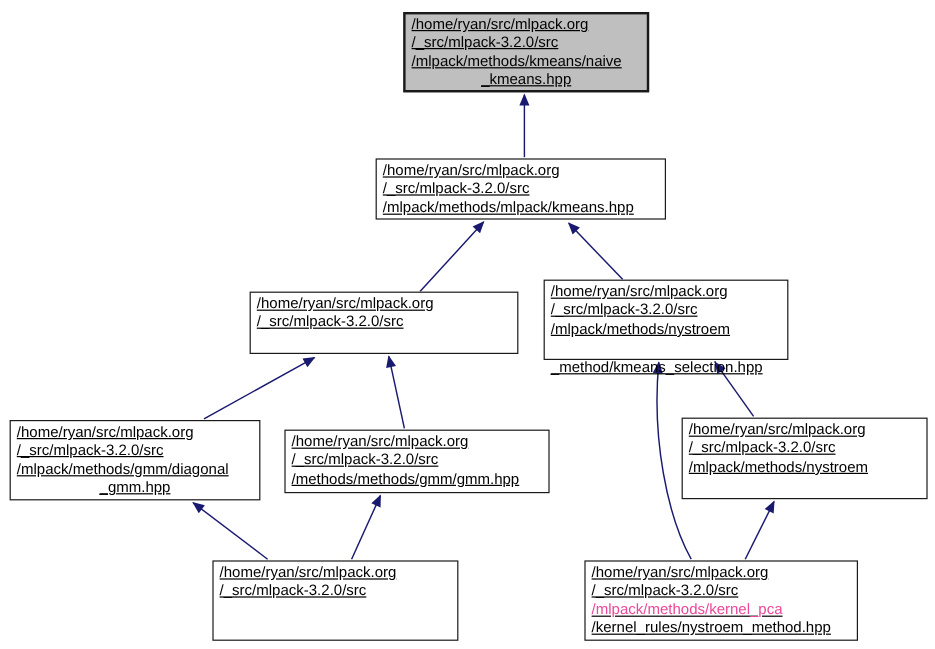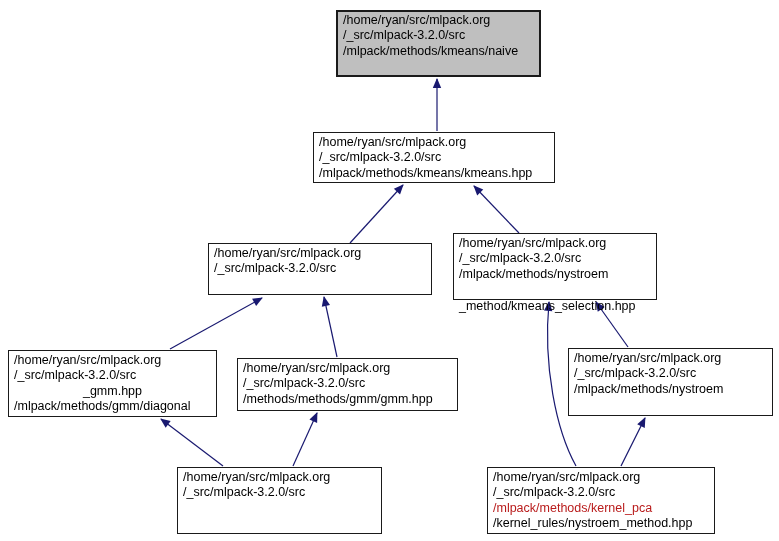--- a/index.html
+++ b/index.html
@@ -27,20 +27,21 @@
     position: absolute;
     box-sizing: border-box;
     background: #ffffff;
     border: 1px solid #1a1a1a;
     color: #000000;
     font-size: 12.5px;
     line-height: 15.4px;
     padding-top: 2px;
     white-space: nowrap;
     cursor: pointer;
+    text-decoration: underline;
   }
   .graph-node.highlighted {
     background: #bfbfbf;
     border-width: 2px;
     padding-top: 1px;
     cursor: default;
   }
   .node-line {
     text-align: left;
     padding: 0 5px;
@@ -69,56 +70,57 @@
       <path d="M576,466 C556,430 543,365 549,302" fill="none" stroke="#191970" stroke-width="1.2" marker-end="url(#arrowhead)"></path>
       <path d="M223,466 L161,419" fill="none" stroke="#191970" stroke-width="1.2" marker-end="url(#arrowhead)"></path>
       <path d="M293,466 L317,413" fill="none" stroke="#191970" stroke-width="1.2" marker-end="url(#arrowhead)"></path>
       <path d="M621,466 L645,418" fill="none" stroke="#191970" stroke-width="1.2" marker-end="url(#arrowhead)"></path>
     </svg>
   <div id="nodes-layer">
       <div class="graph-node highlighted" style="left: 336px; top: 10px; width: 205px; height: 67px; background: rgb(191, 191, 191); border-color: rgb(26, 26, 26);">
         <div class="node-line" style="color: rgb(0, 0, 0);">/home/ryan/src/mlpack.org</div>
         <div class="node-line" style="color: rgb(0, 0, 0);">/_src/mlpack-3.2.0/src</div>
         <div class="node-line" style="color: rgb(0, 0, 0);">/mlpack/methods/kmeans/naive</div>
+        <div class="node-line centered" style="color: rgb(0, 0, 0);">_kmeans.hpp</div>
       </div>
       <div class="graph-node" style="left: 313px; top: 132px; width: 242px; height: 51px; background: rgb(255, 255, 255); border-color: rgb(26, 26, 26);">
         <div class="node-line" style="color: rgb(0, 0, 0);">/home/ryan/src/mlpack.org</div>
         <div class="node-line" style="color: rgb(0, 0, 0);">/_src/mlpack-3.2.0/src</div>
-        <div class="node-line" style="color: rgb(0, 0, 0);">/mlpack/methods/kmeans/kmeans.hpp</div>
+        <div class="node-line" style="color: rgb(0, 0, 0);">/mlpack/methods/mlpack/kmeans.hpp</div>
       </div>
       <div class="graph-node" style="left: 208px; top: 243px; width: 224px; height: 52px; background: rgb(255, 255, 255); border-color: rgb(26, 26, 26);">
         <div class="node-line" style="color: rgb(0, 0, 0);">/home/ryan/src/mlpack.org</div>
         <div class="node-line" style="color: rgb(0, 0, 0);">/_src/mlpack-3.2.0/src</div>
       </div>
       <div class="graph-node" style="left: 453px; top: 233px; width: 204px; height: 67px; background: rgb(255, 255, 255); border-color: rgb(26, 26, 26);">
         <div class="node-line" style="color: rgb(0, 0, 0);">/home/ryan/src/mlpack.org</div>
         <div class="node-line" style="color: rgb(0, 0, 0);">/_src/mlpack-3.2.0/src</div>
         <div class="node-line" style="color: rgb(0, 0, 0);">/mlpack/methods/nystroem</div>
         <div class="node-line" style="color: rgb(0, 0, 0); margin-top: 17px;">_method/kmeans_selection.hpp</div>
       </div>
       <div class="graph-node" style="left: 8px; top: 350px; width: 209px; height: 67px; background: rgb(255, 255, 255); border-color: rgb(26, 26, 26);">
         <div class="node-line" style="color: rgb(0, 0, 0);">/home/ryan/src/mlpack.org</div>
         <div class="node-line" style="color: rgb(0, 0, 0);">/_src/mlpack-3.2.0/src</div>
+        <div class="node-line" style="color: rgb(0, 0, 0);">/mlpack/methods/gmm/diagonal</div>
         <div class="node-line centered" style="color: rgb(0, 0, 0);">_gmm.hpp</div>
-        <div class="node-line" style="color: rgb(0, 0, 0);">/mlpack/methods/gmm/diagonal</div>
       </div>
       <div class="graph-node" style="left: 237px; top: 358px; width: 221px; height: 53px; background: rgb(255, 255, 255); border-color: rgb(26, 26, 26);">
         <div class="node-line" style="color: rgb(0, 0, 0);">/home/ryan/src/mlpack.org</div>
         <div class="node-line" style="color: rgb(0, 0, 0);">/_src/mlpack-3.2.0/src</div>
         <div class="node-line" style="color: rgb(0, 0, 0);">/methods/methods/gmm/gmm.hpp</div>
       </div>
       <div class="graph-node" style="left: 568px; top: 348px; width: 205px; height: 68px; background: rgb(255, 255, 255); border-color: rgb(26, 26, 26);">
         <div class="node-line" style="color: rgb(0, 0, 0);">/home/ryan/src/mlpack.org</div>
         <div class="node-line" style="color: rgb(0, 0, 0);">/_src/mlpack-3.2.0/src</div>
         <div class="node-line" style="color: rgb(0, 0, 0);">/mlpack/methods/nystroem</div>
       </div>
       <div class="graph-node" style="left: 177px; top: 467px; width: 205px; height: 67px; background: rgb(255, 255, 255); border-color: rgb(26, 26, 26);">
         <div class="node-line" style="color: rgb(0, 0, 0);">/home/ryan/src/mlpack.org</div>
         <div class="node-line" style="color: rgb(0, 0, 0);">/_src/mlpack-3.2.0/src</div>
       </div>
       <div class="graph-node" style="left: 487px; top: 467px; width: 228px; height: 67px; background: rgb(255, 255, 255); border-color: rgb(26, 26, 26);">
         <div class="node-line" style="color: rgb(0, 0, 0);">/home/ryan/src/mlpack.org</div>
         <div class="node-line" style="color: rgb(0, 0, 0);">/_src/mlpack-3.2.0/src</div>
-        <div class="node-line" style="color: #b91c1c;">/mlpack/methods/kernel_pca</div>
+        <div class="node-line" style="color: #ec4899;">/mlpack/methods/kernel_pca</div>
         <div class="node-line" style="color: rgb(0, 0, 0);">/kernel_rules/nystroem_method.hpp</div>
       </div>
     </div>
 </div>
 
 </body></html>

